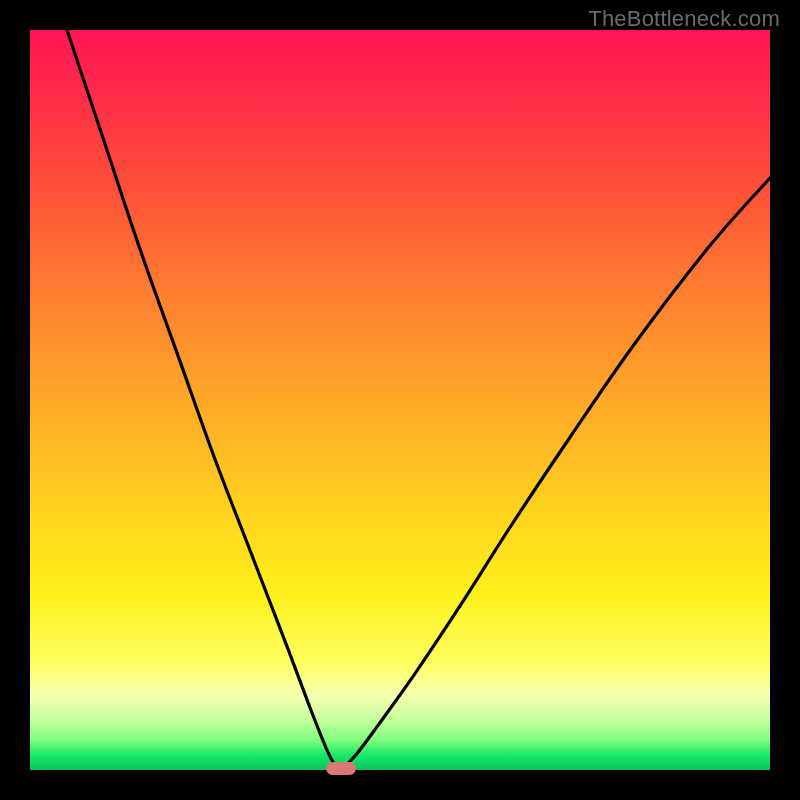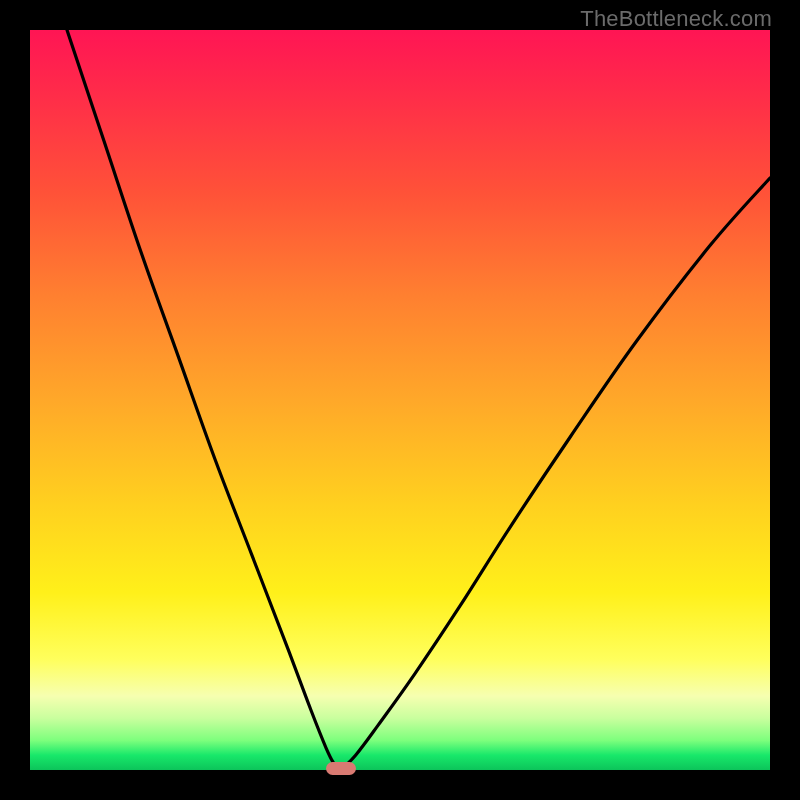--- a/index.html
+++ b/index.html
@@ -37,21 +37,21 @@
       #f6ffb0 90%,
       #c9ff9e 93%,
       #7dff7d 96%,
       #18e86a 98%,
       #0cc45a 100%
     );
   }
   .watermark {
     position: absolute;
     top: 6px;
-    right: 28px;
+    right: 20px;
     color: #6b6b6b;
     font-size: 22px;
     letter-spacing: 0.2px;
     user-select: none;
   }
   svg.curve {
     position: absolute;
     left: 0;
     top: 0;
     width: 740px;

